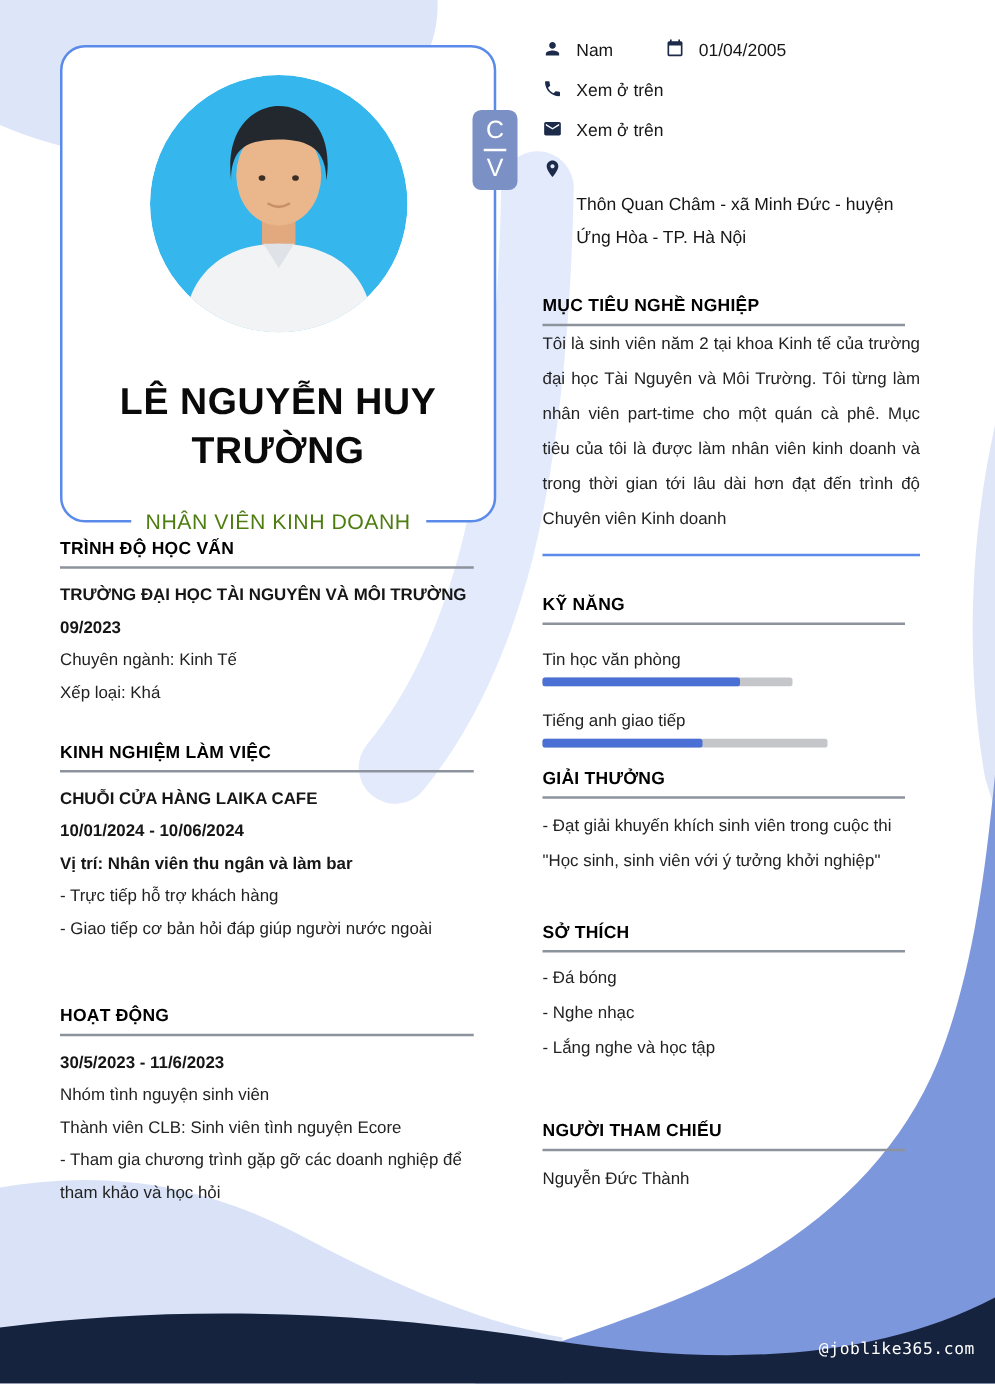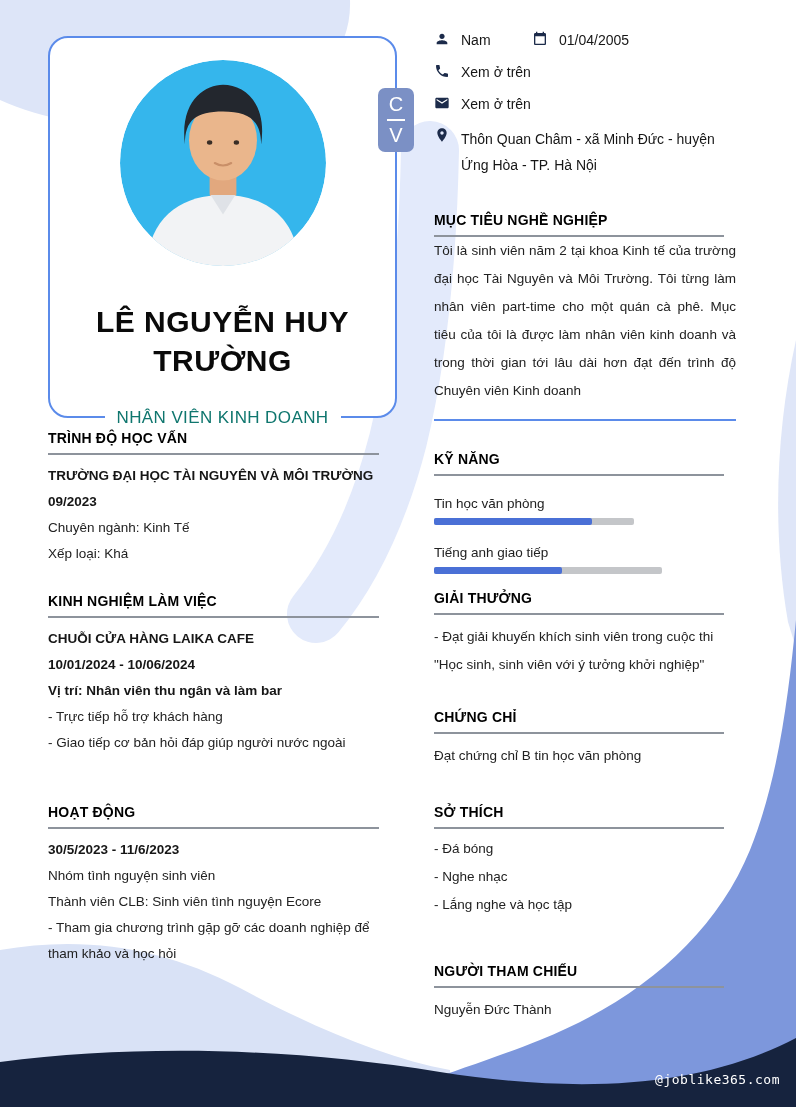--- a/index.html
+++ b/index.html
@@ -31,21 +31,21 @@
   .cv-badge {
     position:absolute; right:-19px; top:50px; width:36px; height:64px;
     background:#7b90c5; border-radius:7px; color:#fff;
     display:flex; flex-direction:column; align-items:center; justify-content:center;
     gap:3px; font-size:20px; font-weight:500;
   }
   .badge-line { display:block; width:18px; height:2px; background:#ffffff; }
   .job-title {
     position:absolute; left:50%; bottom:-12px; transform:translateX(-50%);
     background:#ffffff; padding:0 12px; white-space:nowrap;
-    font-size:17px; color:#0f766e; letter-spacing:0.4px;
+    font-size:17px; color:#4d7c0f; letter-spacing:0.4px;
   }
 
   
   h2 {
     margin:0; font-size:14px; font-weight:700; color:#000000; letter-spacing:0.2px;
   }
   .rule { height:2px; background:#8d939c; margin-top:7px; width:96%; }
   .rule.blue { background:#5b8bea; width:100%; }
   .sec { margin-top:12px; }
   .sec p { margin:0; font-size:13.5px; line-height:26px; color:#222; }
@@ -57,21 +57,21 @@
 
   
   .col-right { position:absolute; left:434px; top:30px; width:302px; }
   .contact-row { display:flex; align-items:flex-start; gap:11px; margin-bottom:11px; font-size:14px; color:#161616; }
   .contact-row .ic { flex:0 0 16px; margin-top:1px; }
   .contact-row .ic svg { width:16px; height:16px; display:block; fill:#1c2b4a; }
   .contact-row .txt { line-height:21px; }
   .contact-pair { display:flex; gap:0; }
   .contact-pair .cell-a { width:98px; display:flex; gap:11px; }
   .contact-pair .cell-b { display:flex; gap:11px; }
-  .addr { line-height:26px !important; }
+  .addr { line-height:26px !important;margin-top:24px; }
 
   .objective-text {
     margin:10px 0 0 0; font-size:13.5px; line-height:29px; color:#222;
     text-align:justify;
   }
   .sec-r { margin-top:30px; }
   .sec-r p { margin:0; font-size:13.5px; line-height:28px; color:#222; }
 
   .skill { margin-top:14px; }
   .skill-label { margin:0 0 8px 0; font-size:13.5px; color:#1b1b1b; }
@@ -239,27 +239,20 @@
       </section>
 
       <section class="sec-r" style="margin-top:16px;">
         <h2>GIẢI THƯỞNG</h2>
         <div class="rule"></div>
         <div style="margin-top:8px;">
             <p>- Đạt giải khuyến khích sinh viên  trong cuộc thi "Học sinh, sinh viên với ý tưởng khởi nghiệp"</p>
           </div>
       </section>
 
-      <section class="sec-r">
-        <h2>CHỨNG CHỈ</h2>
-        <div class="rule"></div>
-        <div style="margin-top:8px;">
-            <p>Đạt chứng chỉ B tin học văn phòng</p>
-          </div>
-      </section>
 
       <section class="sec-r" style="margin-top:34px;">
         <h2>SỞ THÍCH</h2>
         <div class="rule"></div>
         <div style="margin-top:6px;">
             <p>- Đá bóng</p>
             <p>- Nghe nhạc</p>
             <p>- Lắng nghe và học tập</p>
           </div>
       </section>

